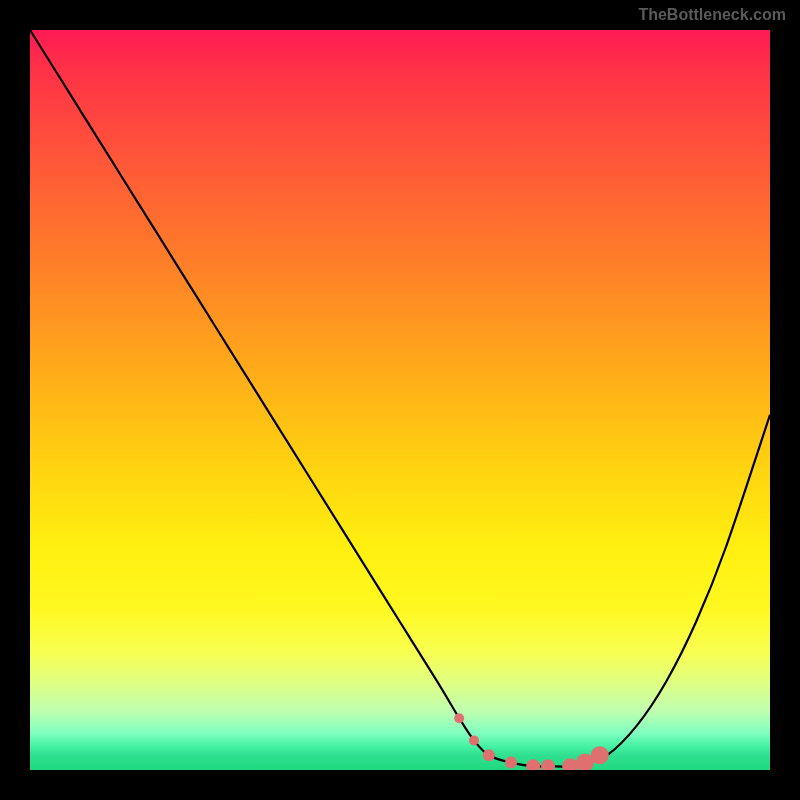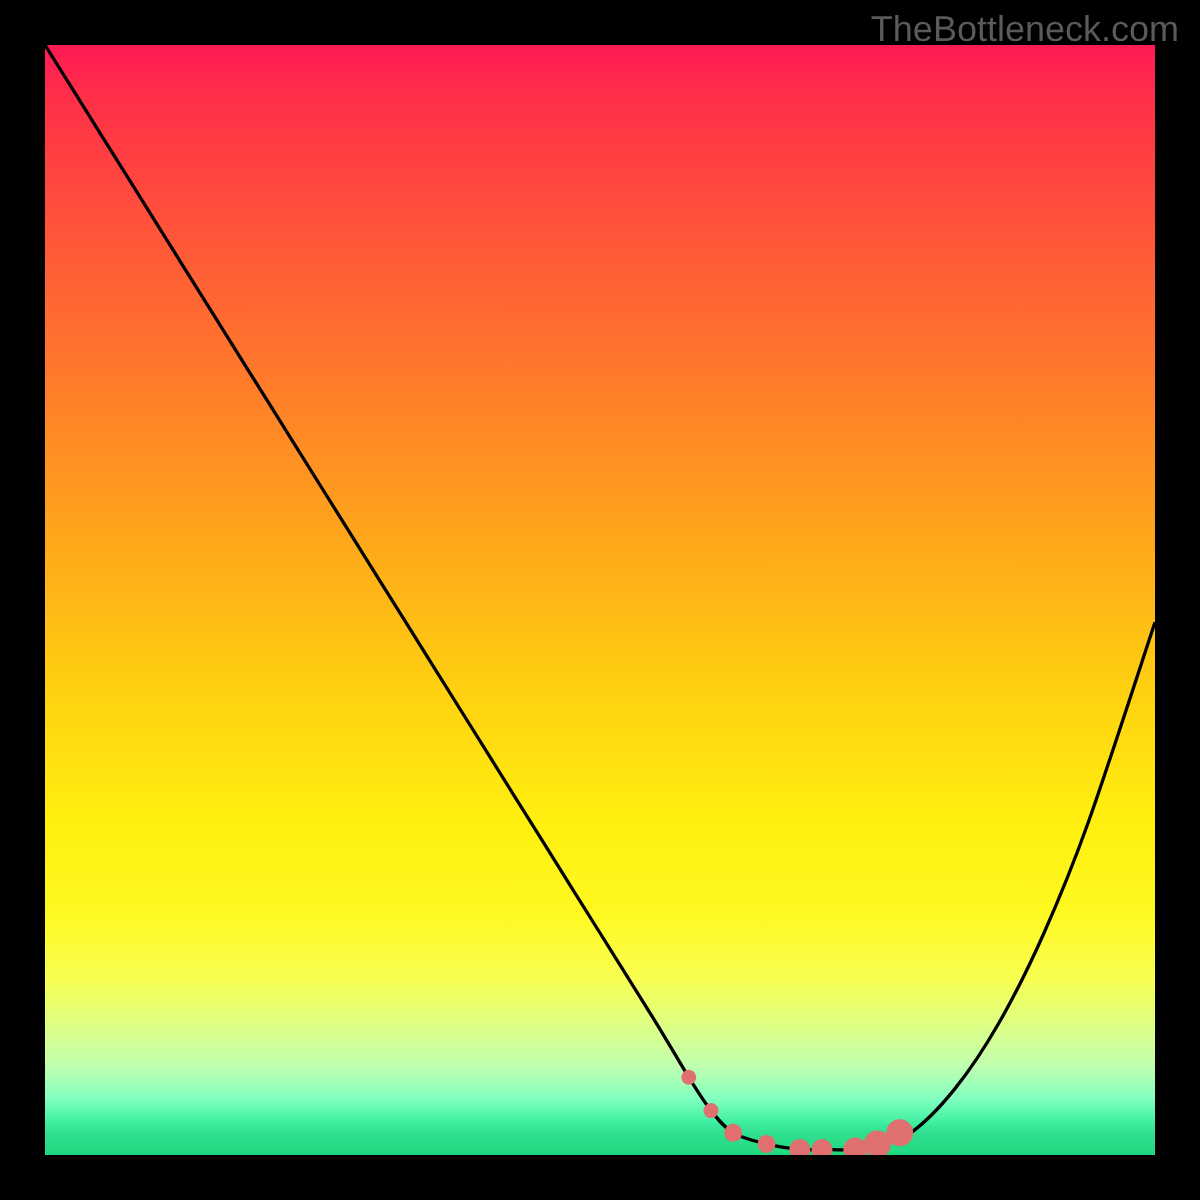--- a/index.html
+++ b/index.html
@@ -15,22 +15,22 @@
     width: 800px;
     height: 800px;
     position: relative;
     background: #000;
   }
   .attribution {
     position: absolute;
     top: 6px;
     right: 14px;
     color: #5a5a5a;
-    font-size: 24px;
-    font-weight: 400;
+    font-size: 16px;
+    font-weight: 700;
     z-index: 10;
   }
   .plot-area {
     position: absolute;
     left: 30px;
     top: 30px;
     width: 740px;
     height: 740px;
     overflow: hidden;
   }

